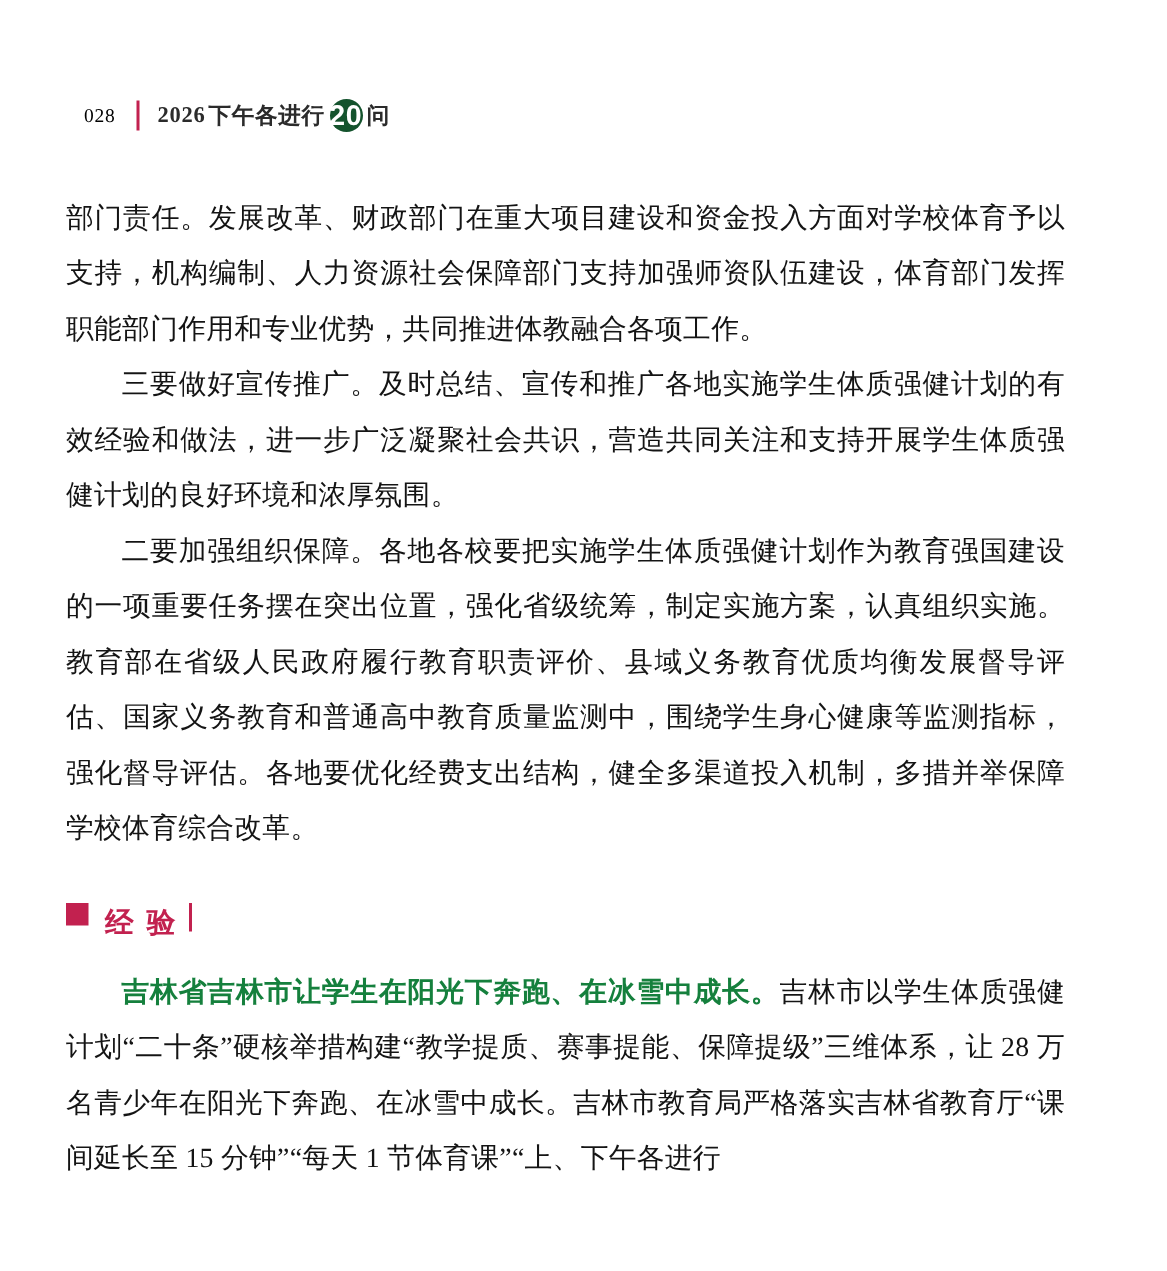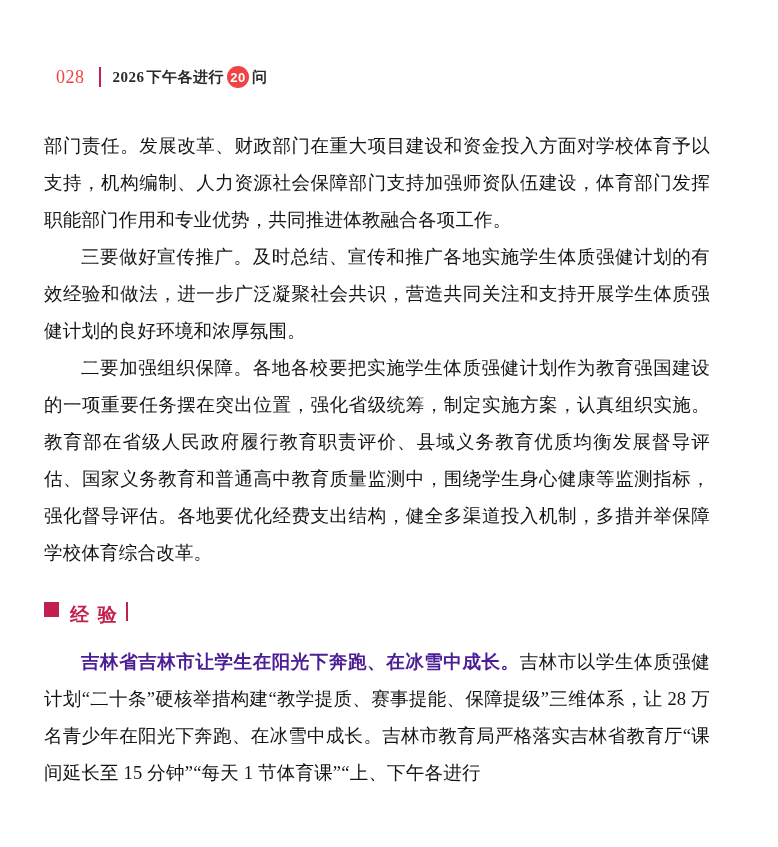--- a/index.html
+++ b/index.html
@@ -25,22 +25,22 @@
   .header {
     position: absolute;
     top: 62px;
     left: 56px;
     display: flex;
     align-items: center;
     height: 30px;
   }
   .folio {
     font-family: "Liberation Serif", "DejaVu Serif", serif;
-    font-size: 18px;
-    color: #ef4444;
+    font-size: 13px;
+    color: #000000;
     letter-spacing: 0.5px;
   }
   .header-rule {
     width: 2px;
     height: 20px;
     background: #c2214f;
     margin: 0 12px 0 14px;
   }
   .header-title {
     display: flex;
@@ -54,23 +54,23 @@
     font-family: "Liberation Serif", "DejaVu Serif", serif;
     margin-right: 2px;
   }
   .badge {
     display: inline-flex;
     align-items: center;
     justify-content: center;
     width: 22px;
     height: 22px;
     border-radius: 50%;
-    background: #ef4444;
+    background: #14532d;
     color: #ffffff;
-    font-size: 13px;
+    font-size: 19px;
     font-weight: bold;
     margin: 0 3px;
     font-family: "Liberation Sans", sans-serif;
     line-height: 1;
   }
 
   
   .content {
     position: absolute;
     top: 128px;
@@ -116,21 +116,21 @@
     font-family: "Liberation Serif", "DejaVu Serif", serif;
   }
   .section-bar {
     width: 2px;
     height: 19px;
     background: #c2214f;
     margin-left: 7px;
   }
   .lead-bold {
     font-weight: bold;
-    color: #4c1d95;
+    color: #15803d;
   }
 </style>
 </head>
 <body>
 
 <div class="page">
 
   <div class="header">
     <span class="folio">028</span>
     <span class="header-rule"></span>

